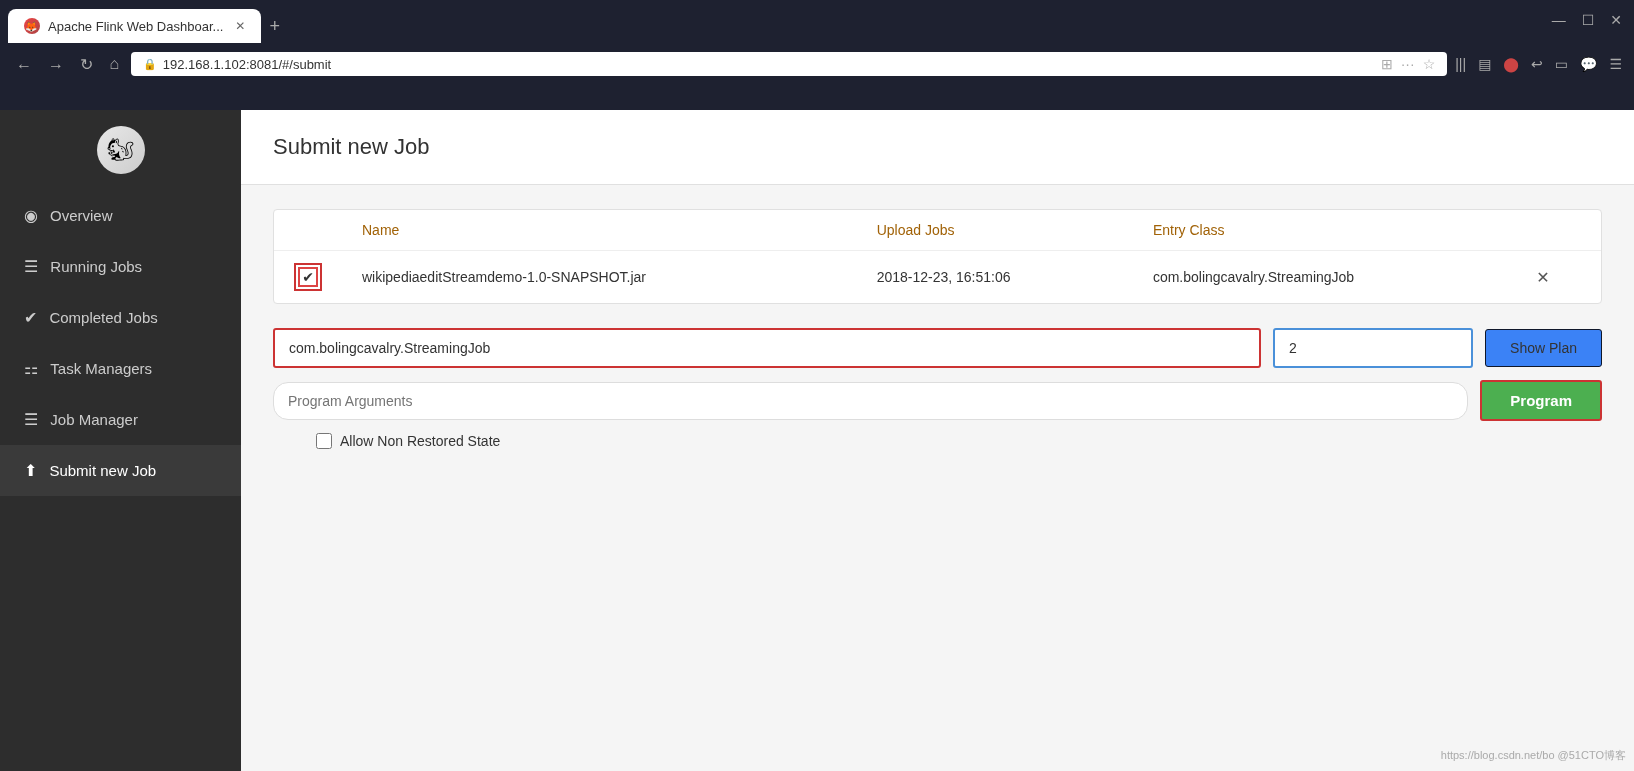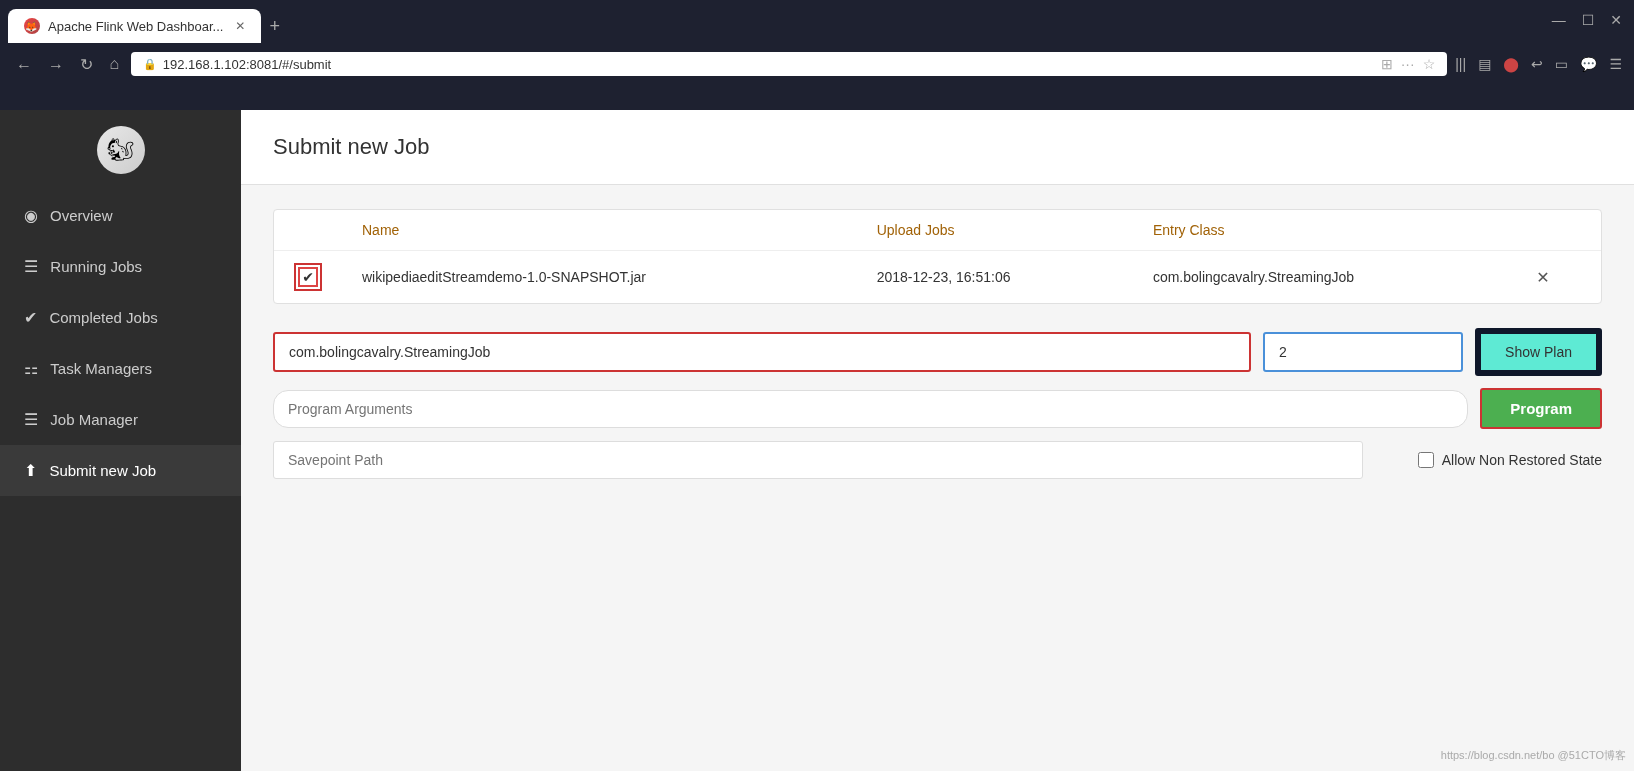--- a/index.html
+++ b/index.html
@@ -223,22 +223,22 @@
       width: 200px;
       padding: 10px 14px;
       border: 2px solid #4a90d9;
       border-radius: 3px;
       font-size: 14px;
       color: #333;
       outline: none;
     }
     .show-plan-btn {
       padding: 10px 24px;
-      background: #5eead4;
-      border: 6px solid #0f172a;
+      background: #3b82f6;
+      border: 1px solid #0f172a;
       border-radius: 3px;
       font-size: 14px;
       color: #333;
       cursor: pointer;
       white-space: nowrap;
     }
     .program-args-input {
       flex: 1;
       padding: 10px 14px;
       border: 1px solid #ddd;
@@ -411,21 +411,20 @@
           <input type="text" class="parallelism-input" value="2" style="">
           <button class="show-plan-btn">Show Plan</button>
         </div>
 
         <div class="form-row">
           <input type="text" class="program-args-input" placeholder="Program Arguments" style="">
           <button class="submit-btn">Program</button>
         </div>
 
         <div class="form-row">
-          <input type="text" class="savepoint-input" placeholder="Savepoint Path" style="">
           <label class="checkbox-label">
             <input type="checkbox" style="">
             <span>Allow Non Restored State</span>
           </label>
         </div>
       </div>
     </div>
   </div>
 </div>
 

